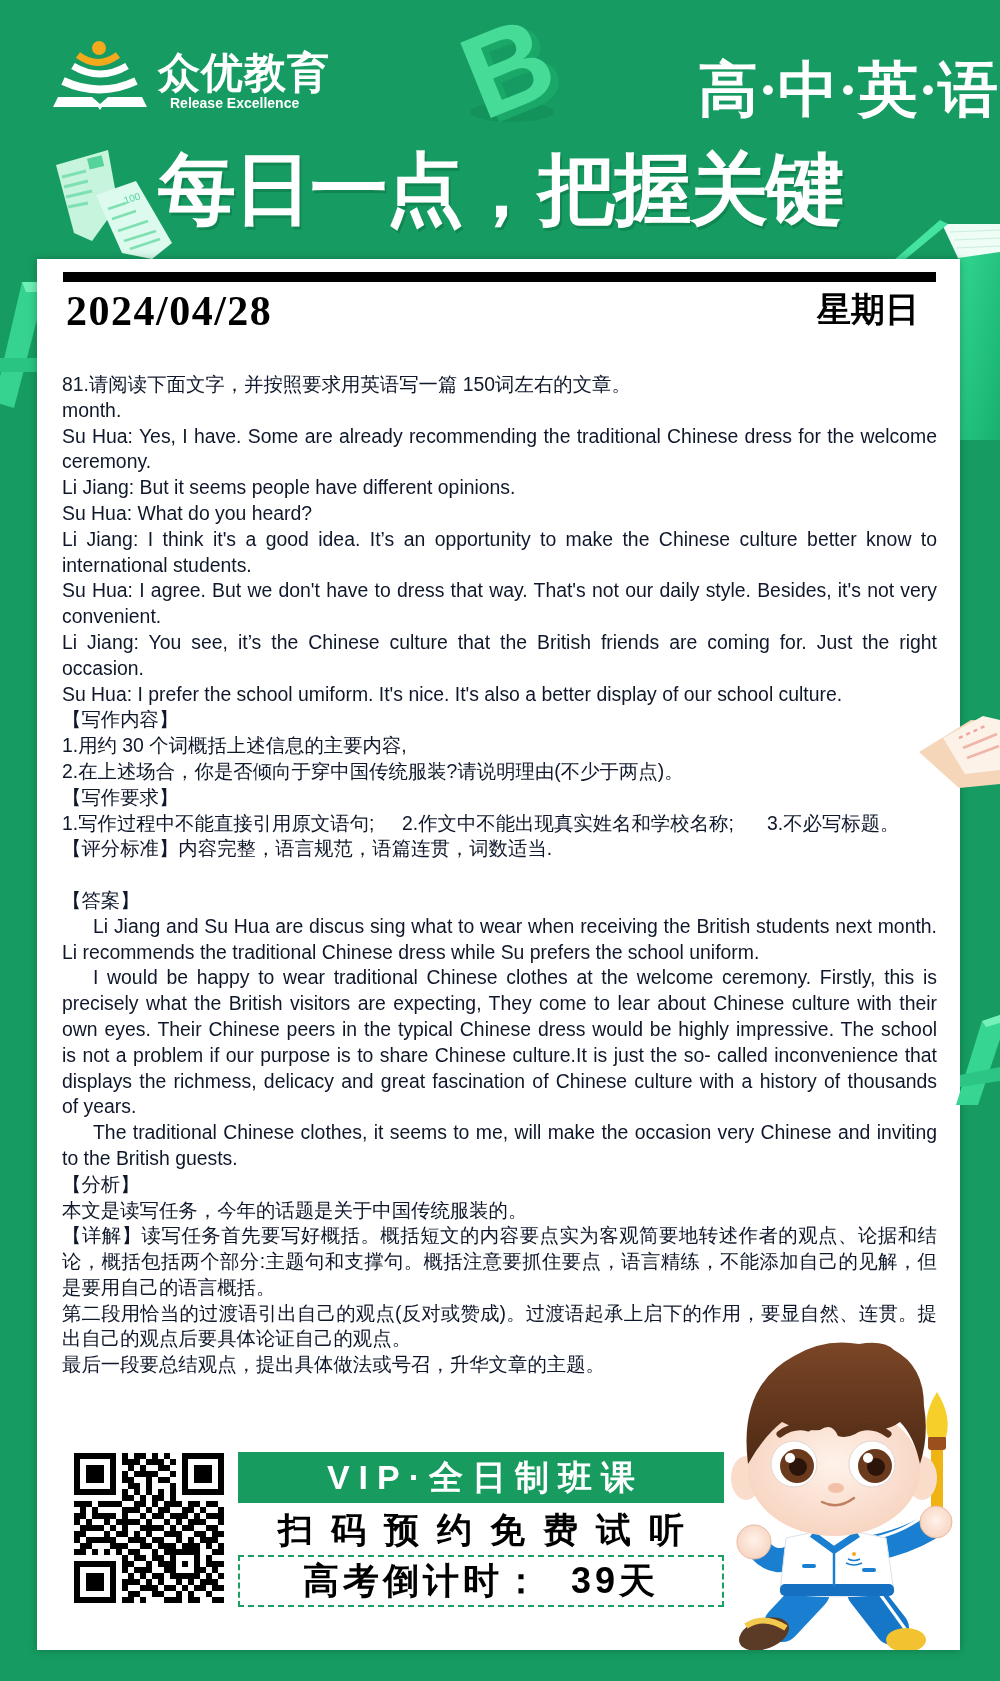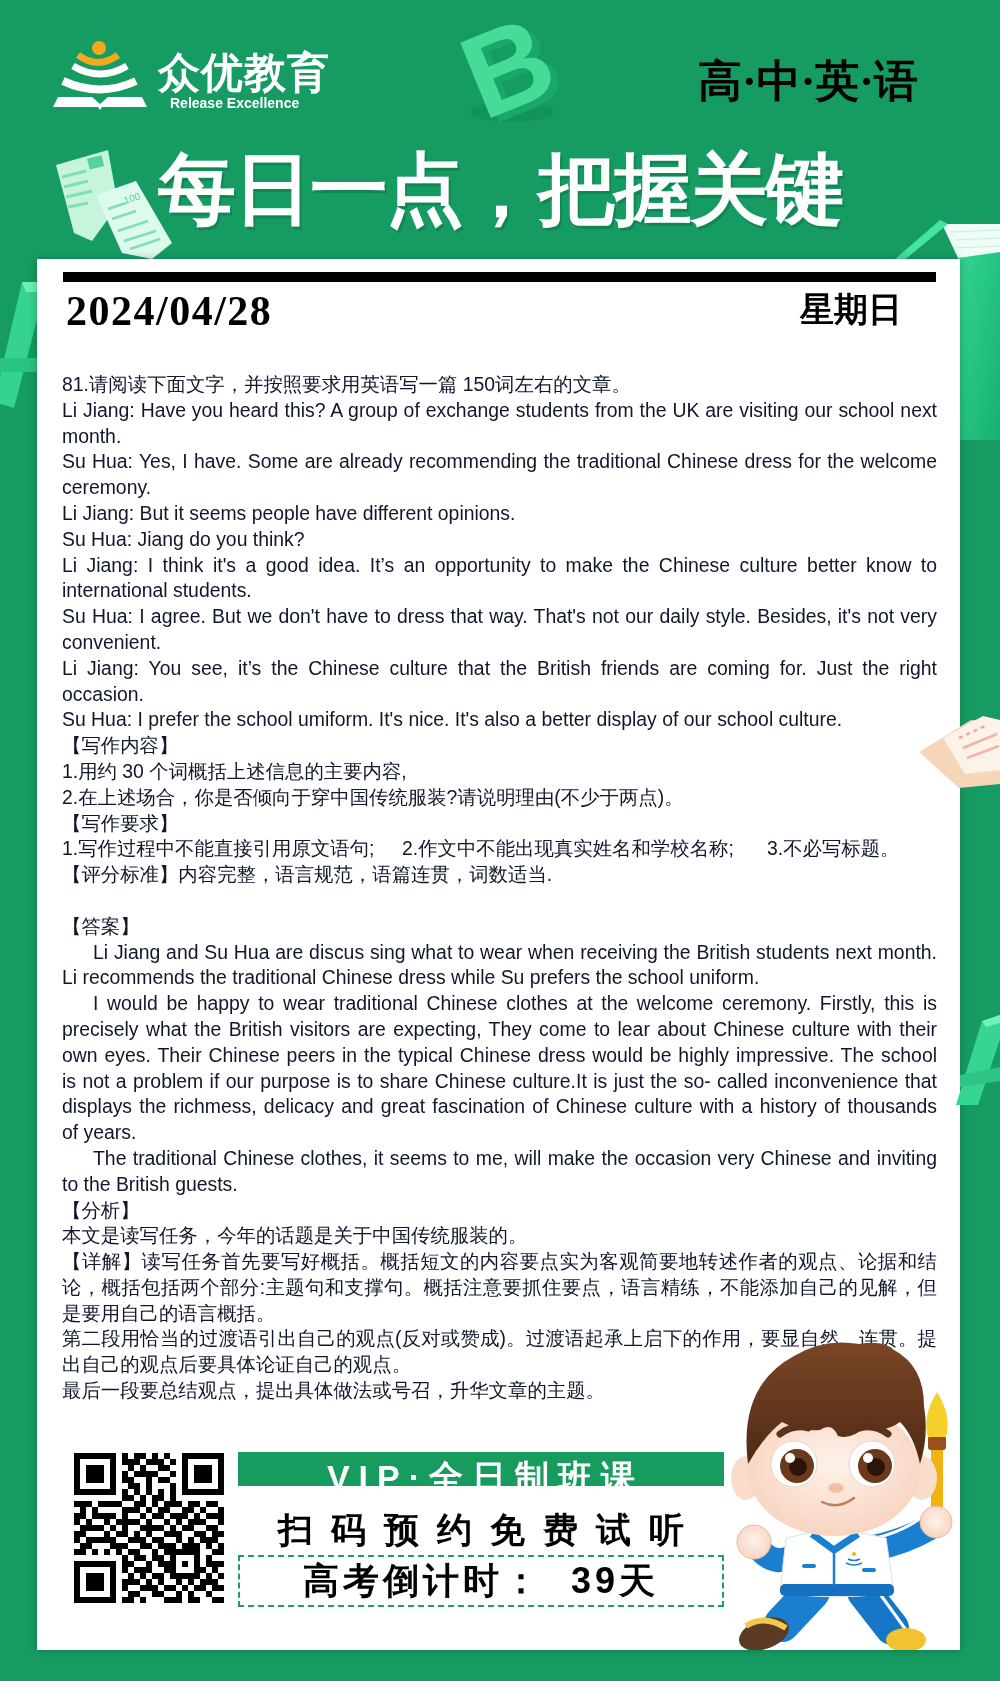--- a/index.html
+++ b/index.html
@@ -1,34 +1,34 @@
 <!DOCTYPE html>
 <html><head>
 <meta charset="utf-8">
 <style>
   html,body{margin:0;padding:0;}
   body{width:1000px;height:1681px;position:relative;overflow:hidden;background:#169c62;font-family:"Liberation Sans","DejaVu Sans",sans-serif;}
   .abs{position:absolute;}
   .brand-name{left:158px;top:52px;font-size:42px;font-weight:bold;color:#fff;line-height:1;letter-spacing:1px;white-space:nowrap;}
   .brand-tag{left:170px;top:96px;font-size:14px;font-weight:bold;color:#fff;line-height:1;white-space:nowrap;}
-  .subject{left:698px;top:60px;font-family:"Liberation Serif","DejaVu Serif",serif;font-size:44px;font-weight:bold;color:#000000;line-height:1;white-space:nowrap;}
+  .subject{left:698px;top:60px;font-family:"Liberation Serif","DejaVu Serif",serif;font-size:60px;font-weight:bold;color:#ffffff;line-height:1;white-space:nowrap;}
   .slogan{left:158px;top:150px;font-size:78px;font-weight:900;color:#fff;line-height:1;letter-spacing:-2px;white-space:nowrap;text-shadow:2px 3px 0 rgba(0,70,35,0.25);}
   .card{left:37px;top:259px;width:923px;height:1391px;background:#fff;box-shadow:0 0 8px rgba(0,50,25,0.35);}
   .topbar{left:63px;top:272px;width:873px;height:10px;background:#000;}
   .date{left:66px;top:289px;font-family:"Liberation Serif","DejaVu Serif",serif;font-size:42px;font-weight:bold;letter-spacing:1.5px;line-height:44px;color:#000;white-space:nowrap;}
-  .weekday{left:800px;top:292px;width:136px;text-align:left;font-family:"Liberation Serif","DejaVu Serif",serif;font-size:34px;font-weight:900;line-height:36px;color:#000;white-space:nowrap;}
+  .weekday{left:800px;top:292px;width:136px;text-align:center;font-family:"Liberation Serif","DejaVu Serif",serif;font-size:34px;font-weight:900;line-height:36px;color:#000;white-space:nowrap;}
   .body{left:62px;top:332px;width:875px;font-size:19.4px;color:#0f172a;margin-top:40px;}
   .ln{height:25.8px;line-height:25.8px;white-space:nowrap;overflow:visible;}
   .j{white-space:normal;text-align:justify;text-align-last:justify;}
   .ind{padding-left:31px;}
   .req span{display:inline-block;white-space:nowrap;}
   .req .r0{width:340px;}
   .req .r1{width:365px;}
   .qr{left:74px;top:1453px;}
-  .banner{left:238px;top:1452px;width:486px;height:34px;background:#179b5f;color:#fff;font-size:34px;font-weight:bold;letter-spacing:9px;text-align:center;line-height:51px;padding-left:9px;box-sizing:border-box;white-space:nowrap;}
+  .banner{left:238px;top:1452px;width:486px;height:51px;background:#179b5f;color:#fff;font-size:34px;font-weight:bold;letter-spacing:9px;text-align:center;line-height:51px;padding-left:9px;box-sizing:border-box;white-space:nowrap;}
   .cta{left:238px;top:1506px;width:486px;height:48px;text-align:center;font-size:35px;font-weight:900;letter-spacing:18px;padding-left:18px;box-sizing:border-box;line-height:48px;color:#000000;white-space:nowrap;}
   .countdown{left:238px;top:1555px;width:486px;height:52px;box-sizing:border-box;border:2px dashed #1d9f62;text-align:center;line-height:48px;color:#000000;font-size:36px;font-weight:900;letter-spacing:4px;white-space:pre;}
 </style>
 </head>
 <body>
 
 <svg class="abs" style="left:880px;top:210px" width="120" height="230" viewBox="0 0 120 230">
   <defs>
     <linearGradient id="bookg" x1="0" y1="0" x2="1" y2="1">
       <stop offset="0" stop-color="#33d893"></stop>
@@ -86,26 +86,25 @@
 <div class="abs slogan">每日一点，把握关键</div>
 
 <div class="abs card"></div>
 <div class="abs topbar"></div>
 <div class="abs date">2024/04/28</div>
 <div class="abs weekday">星期日</div>
 
 <div class="abs body">
   <div class="ln">81.请阅读下面文字，并按照要求用英语写一篇 150词左右的文章。</div>
 
-  <div class="ln j">Li Jiang: Have you heard this? A group of exchange students from the UK are visiting our school next</div>
   <div class="ln">month.</div>
   <div class="ln j">Su Hua: Yes, I have. Some are already recommending the traditional Chinese dress for the welcome</div>
   <div class="ln">ceremony.</div>
   <div class="ln">Li Jiang: But it seems people have different opinions.</div>
-  <div class="ln">Su Hua: Jiang do you think?</div>
+  <div class="ln">Su Hua: What do you heard?</div>
   <div class="ln j">Li Jiang: I think it's a good idea. It’s an opportunity to make the Chinese culture better know to</div>
   <div class="ln">international students.</div>
   <div class="ln j">Su Hua: I agree. But we don't have to dress that way. That's not our daily style. Besides, it's not very</div>
   <div class="ln">convenient.</div>
   <div class="ln j">Li Jiang: You see, it’s the Chinese culture that the British friends are coming for. Just the right</div>
   <div class="ln">occasion.</div>
   <div class="ln">Su Hua: I prefer the school umiform. It's nice. It's also a better display of our school culture.</div>
 
   <div class="ln">【写作内容】</div>
   <div class="ln">1.用约 30 个词概括上述信息的主要内容,</div>

